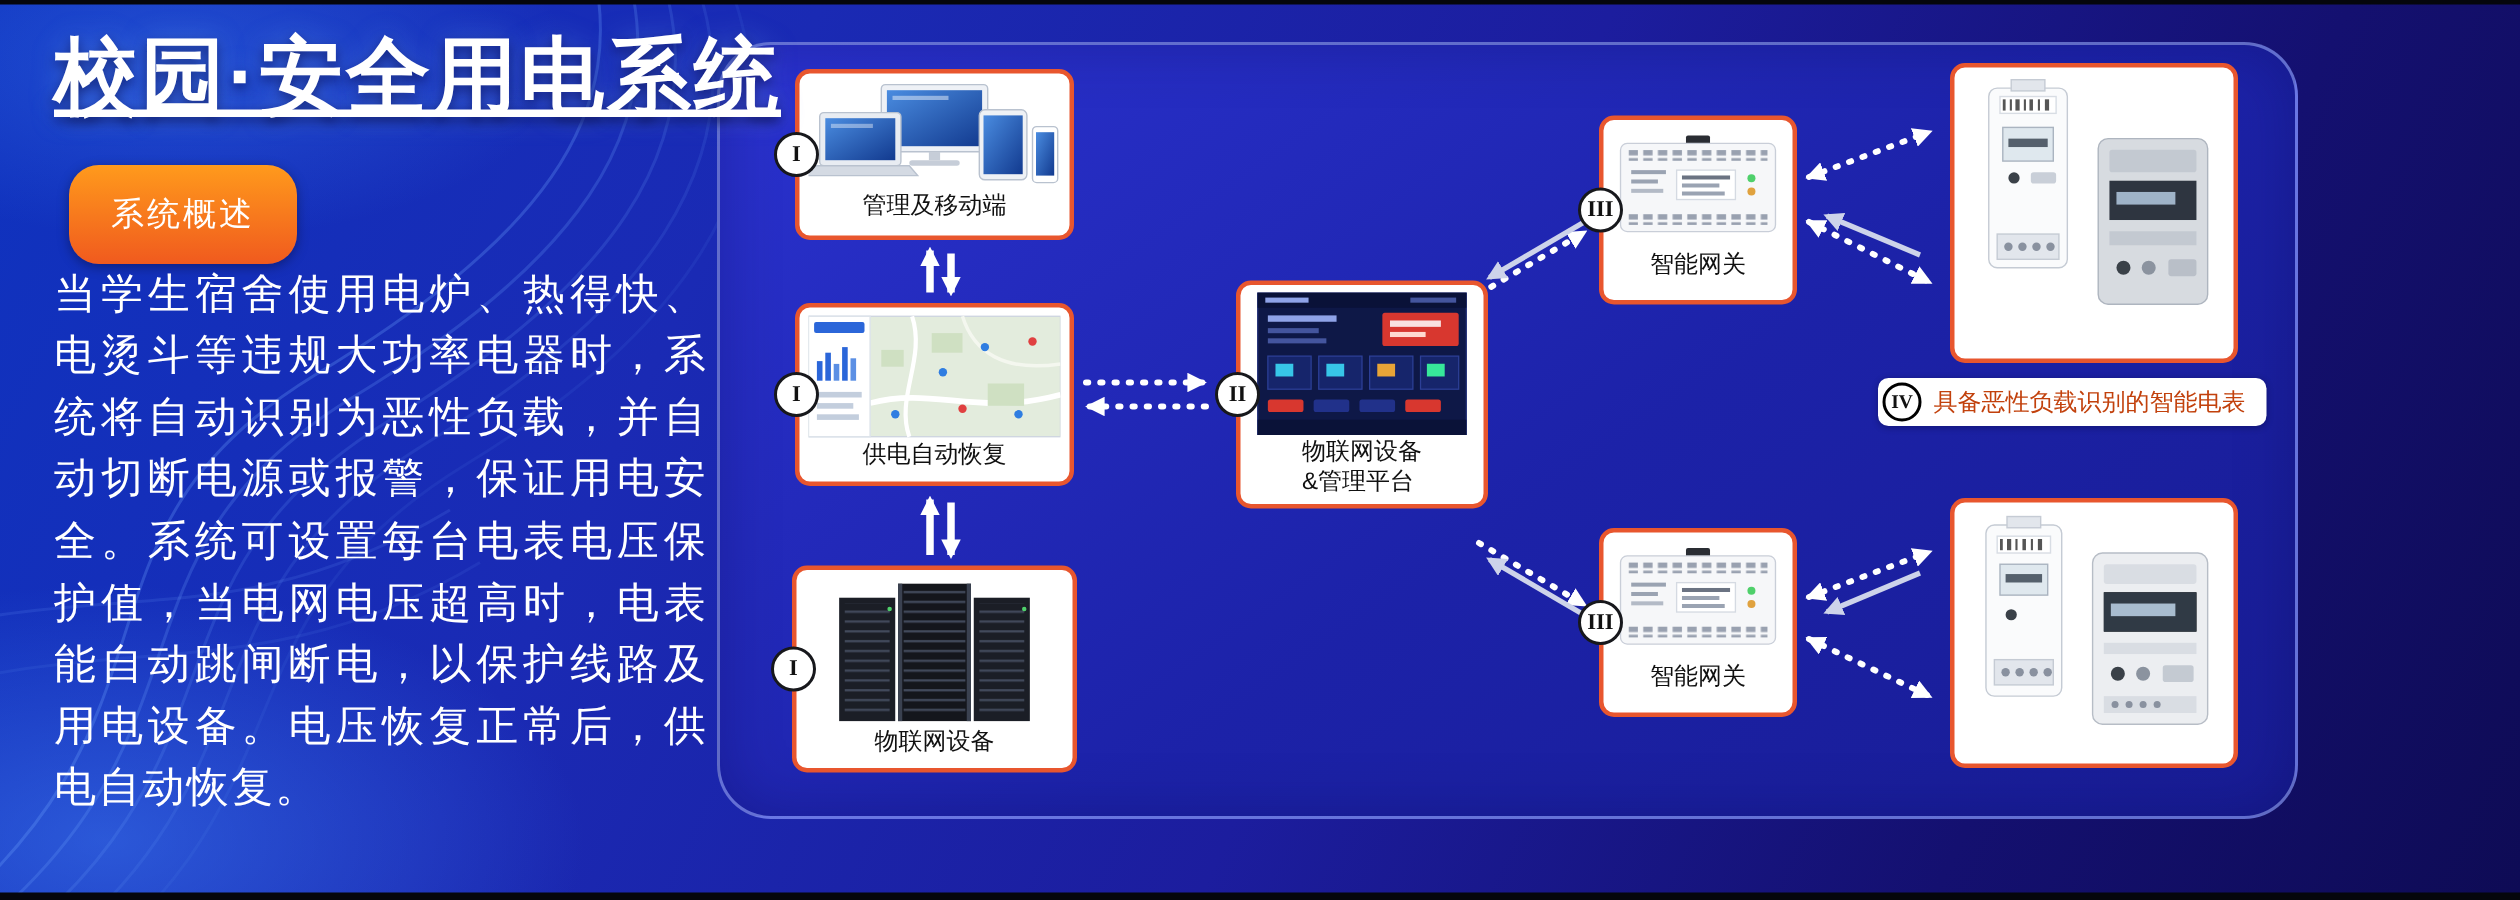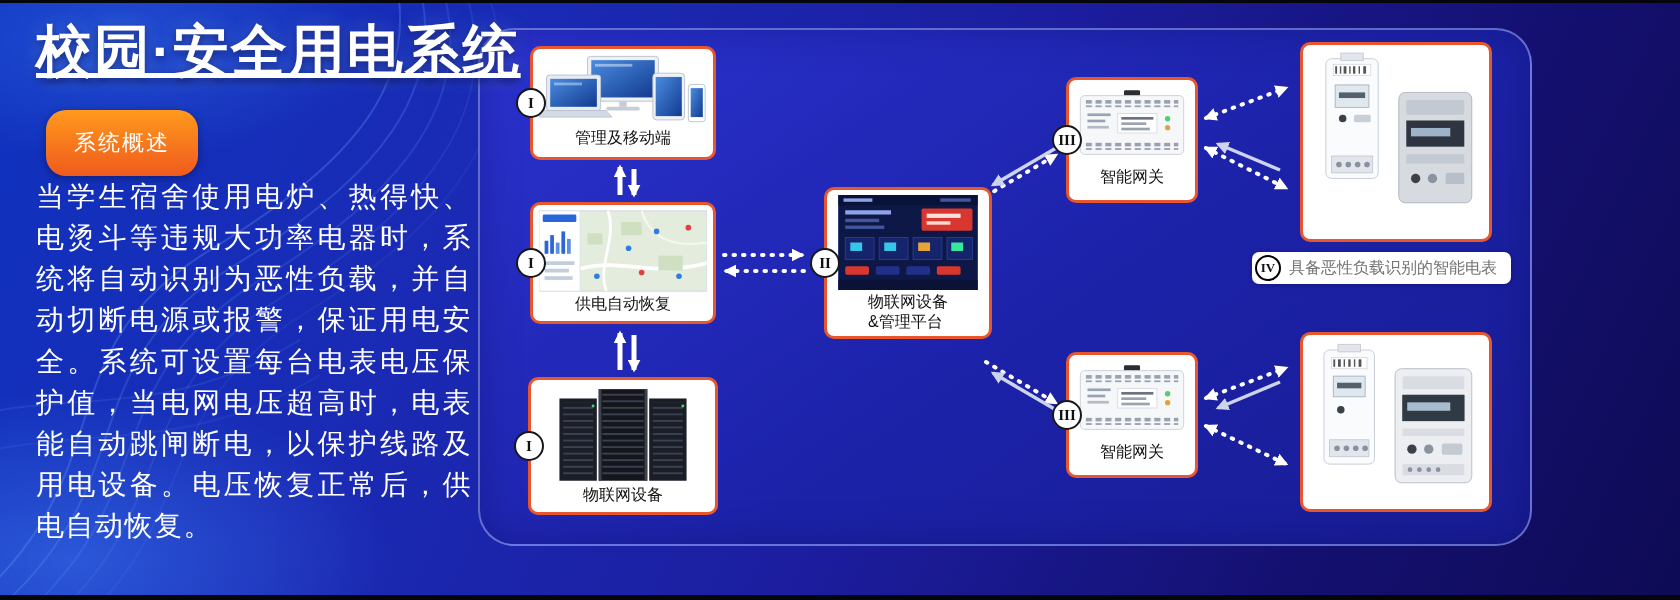--- a/index.html
+++ b/index.html
@@ -88,21 +88,21 @@
     background:#ffffff; border-radius:7px;
     display:flex; align-items:center; gap:8px; padding:0 14px 0 3px;
     z-index:3; box-shadow:0 1px 4px rgba(0,0,30,.3);
   }
   .pill .numeral-inline{
     width:26px; height:26px; border-radius:50%;
     background:#fff; border:2px solid #000000; flex:0 0 auto;
     display:flex; align-items:center; justify-content:center;
     font-family:"Liberation Serif", serif; font-size:13px; font-weight:700; color:#111;
   }
-  .pill-text{ font-size:16px; color:#737373; white-space:nowrap; font-weight:500;}
+  .pill-text{ font-size:16px; color:#c2410c; white-space:nowrap; font-weight:500;}
 </style>
 </head>
 <body>
 
 <div class="stage">
   <div class="bar top"></div>
   <div class="bar bottom"></div>
 
   <svg class="waves" width="560" height="600" viewBox="0 0 560 600">
     <defs>

